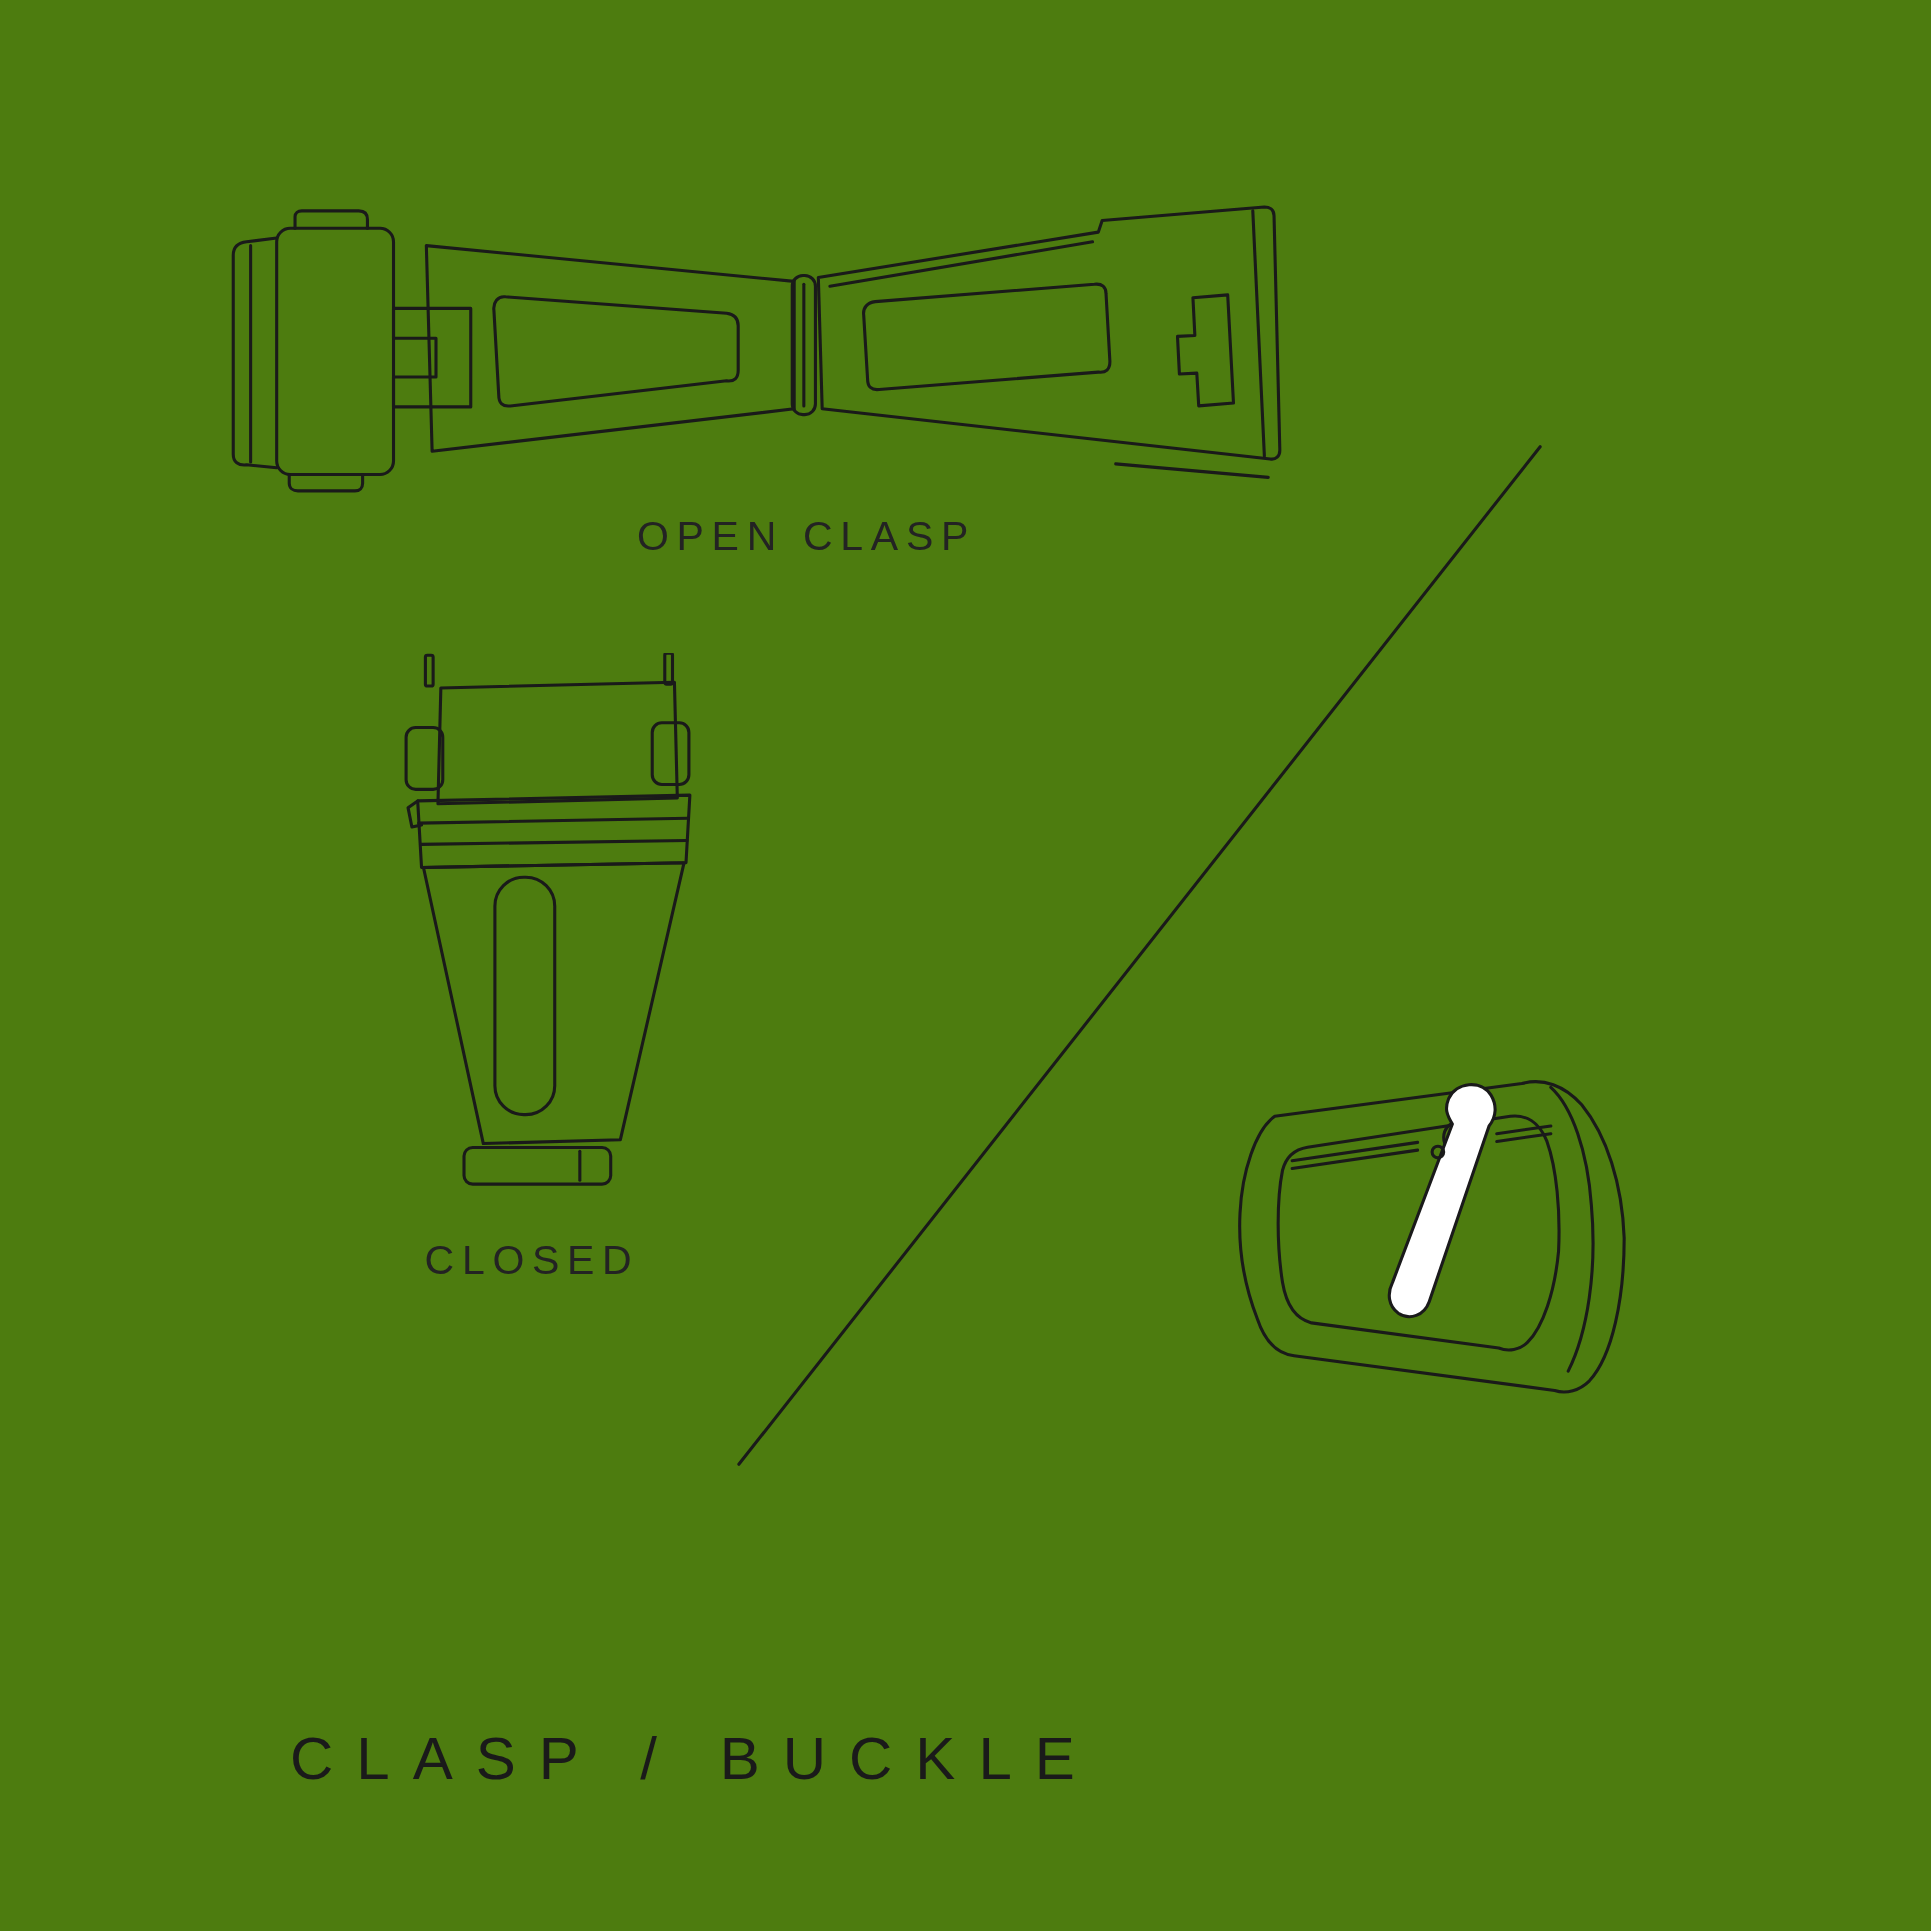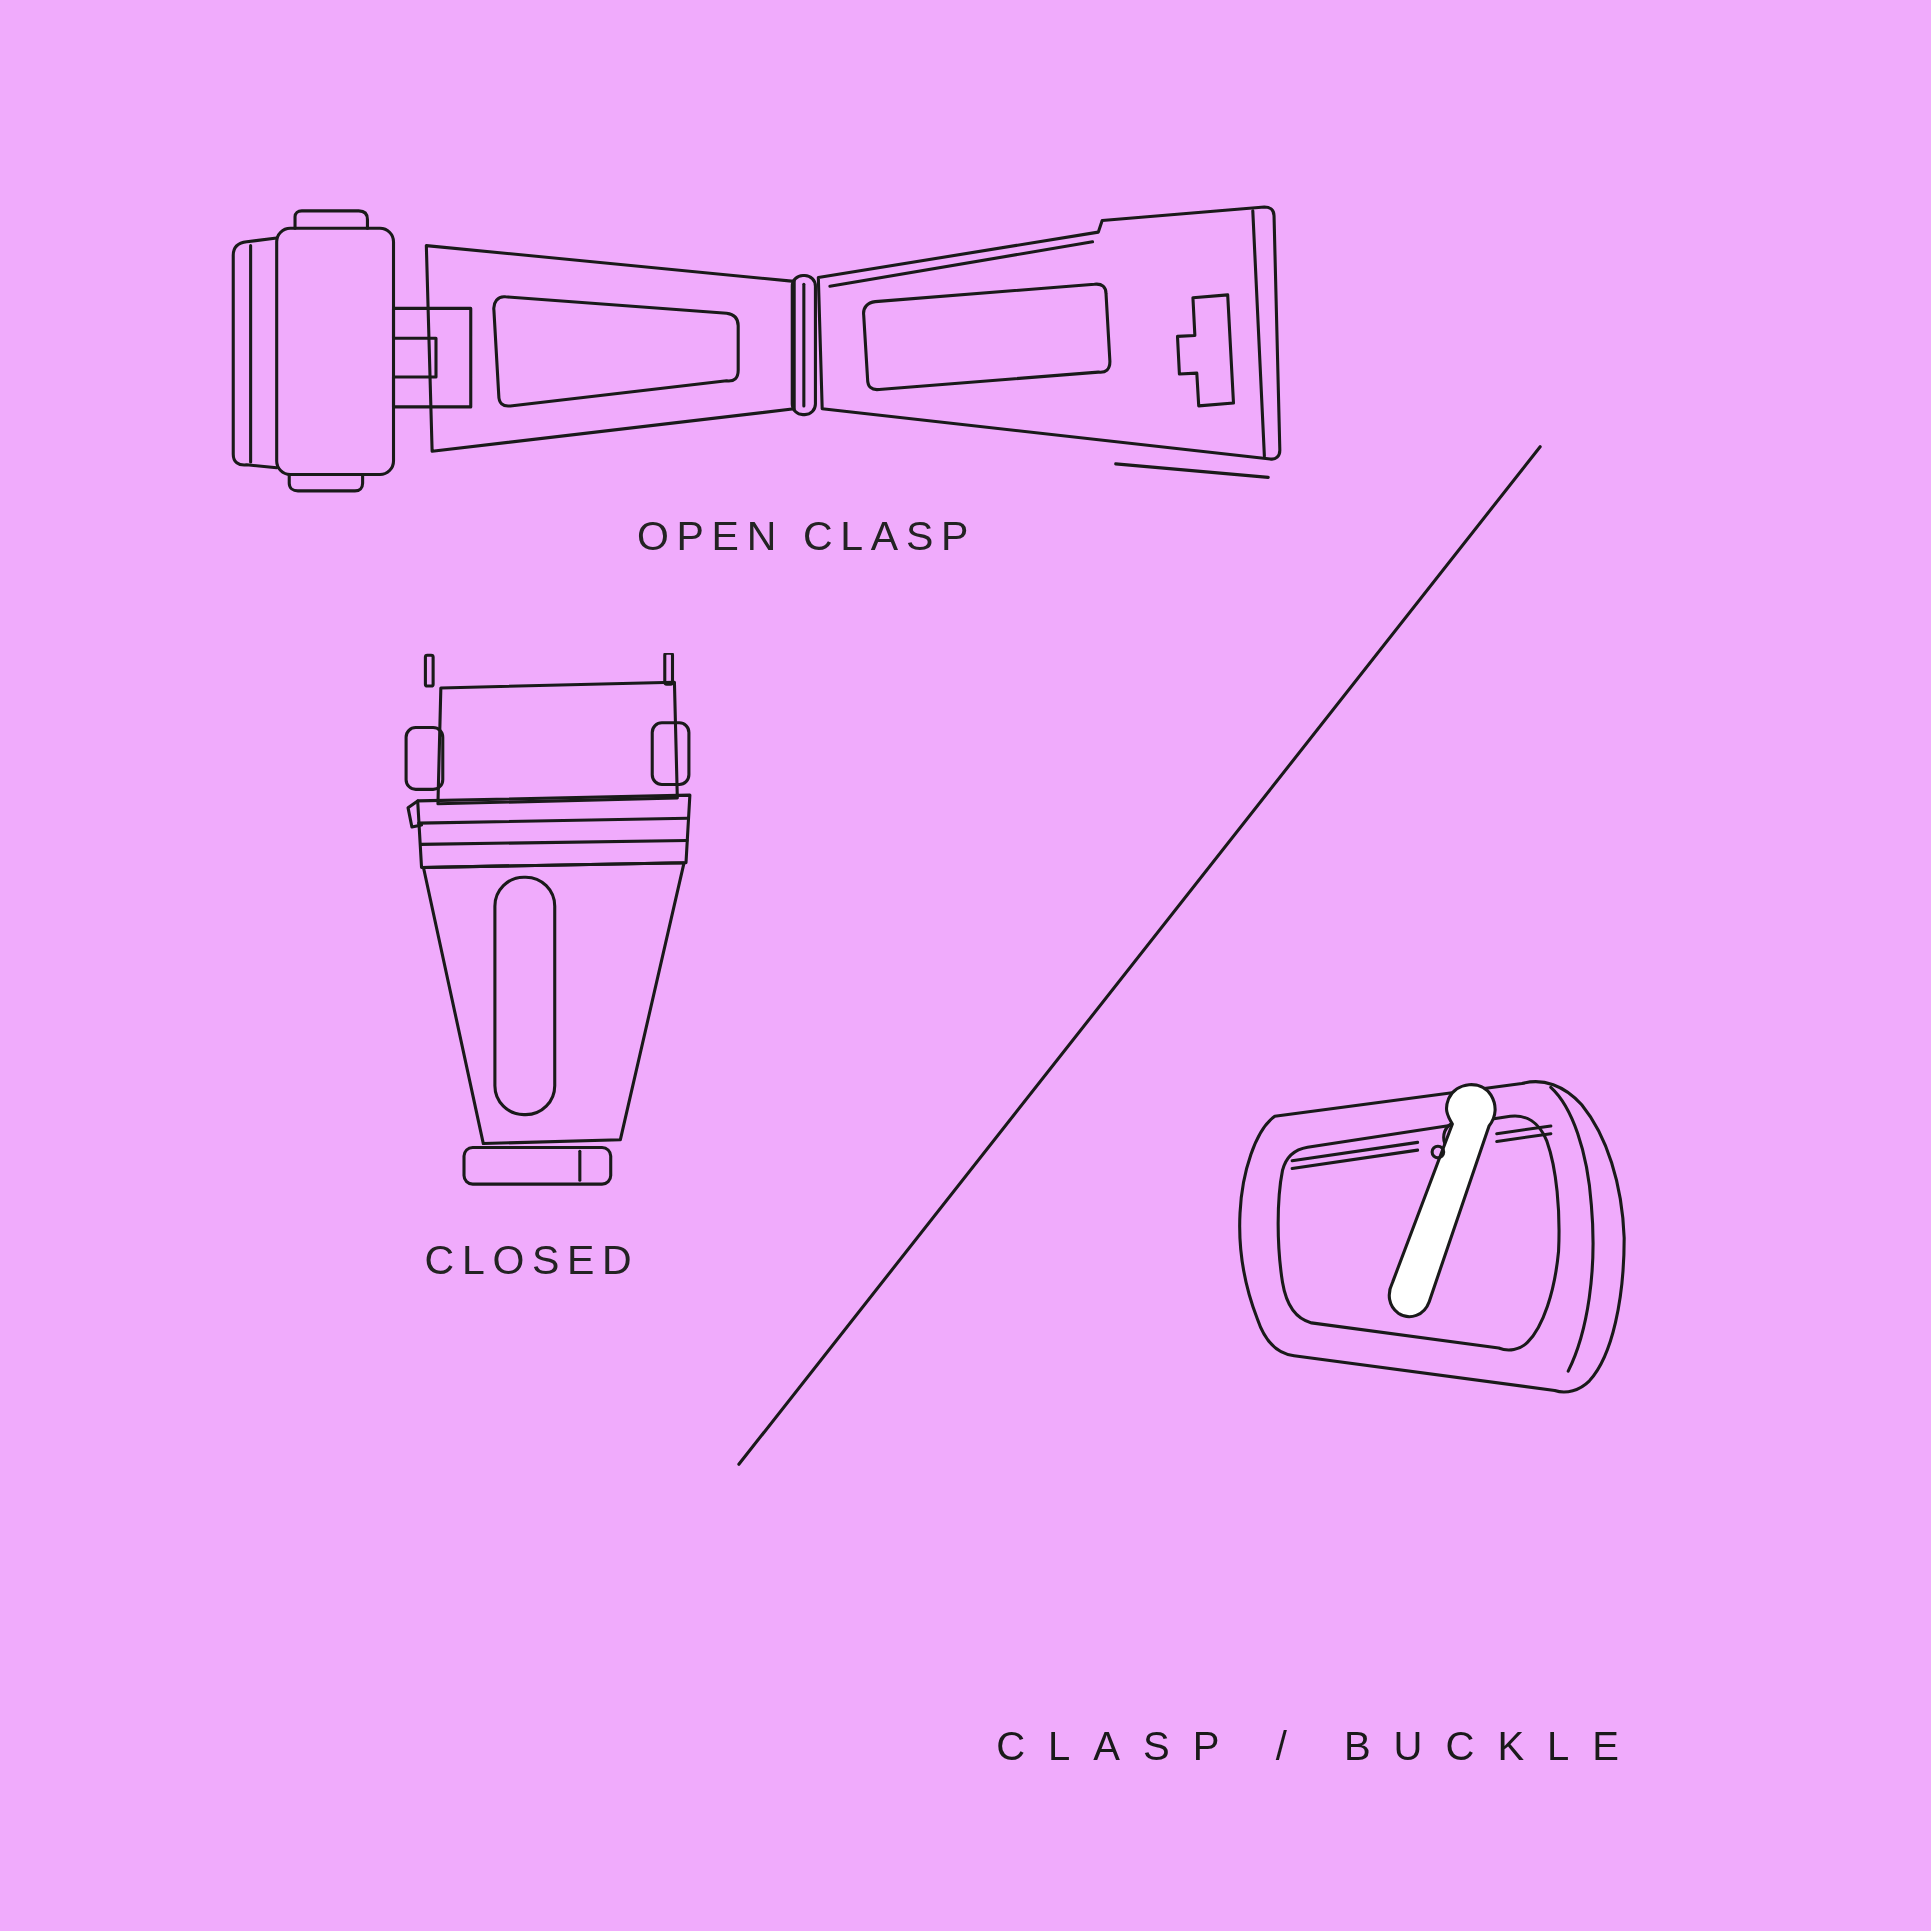--- a/index.html
+++ b/index.html
@@ -1,41 +1,41 @@
 <!DOCTYPE html>
 <html><head>
 <meta charset="utf-8">
 <style>
   html, body { margin: 0; padding: 0; background: #ffffff; }
   .canvas {
     position: relative;
     width: 1931px;
     height: 1931px;
-    background: #f0abfc;
+    background: #4d7c0f;
     font-family: "Liberation Sans", sans-serif;
     color: #1a1a1a;
     overflow: hidden;
   }
   .abs { position: absolute; }
   .caption {
     position: absolute;
     text-align: center;
     font-size: 41px;
     letter-spacing: 7.7px;
     font-weight: 400;
     color: #232323;
     white-space: nowrap;
   }
   .title {
     position: absolute;
     left: 290px;
     top: 1724px;
     width: 1352px;
-    text-align: right;
-    font-size: 40px;
+    text-align: left;
+    font-size: 60px;
     letter-spacing: 23px;
     font-weight: 400;
     color: #1a1a1a;
     white-space: nowrap;
   }
   svg { display: block; }
   .ink {
     stroke: #1a1a1a;
     fill: none;
     stroke-width: 3.2;

